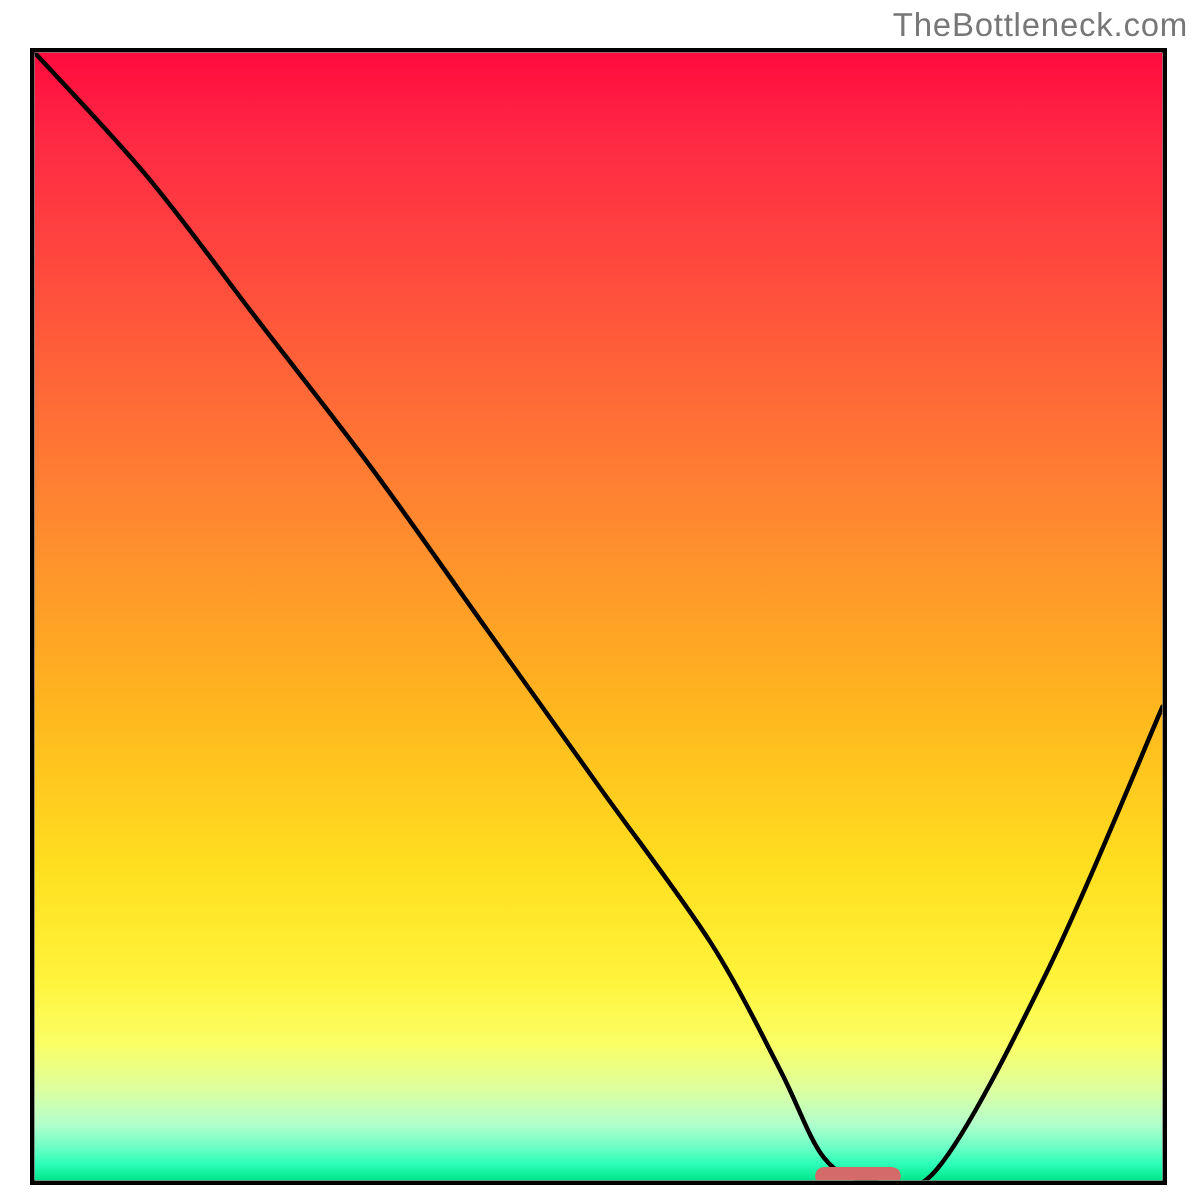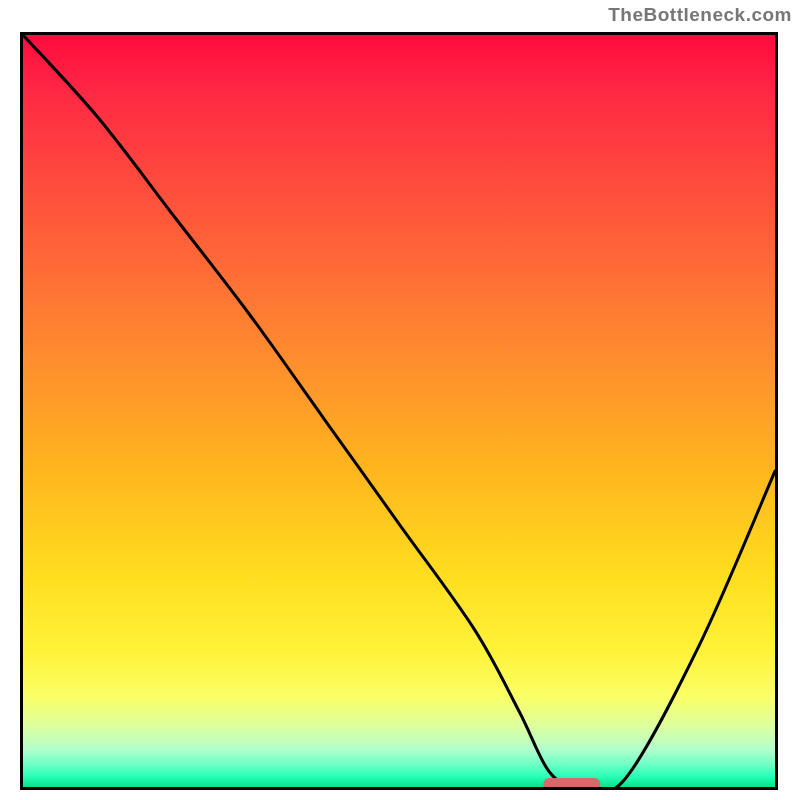--- a/index.html
+++ b/index.html
@@ -50,25 +50,24 @@
     inset: 0;
     width: 100%;
     height: 100%;
   }
   .attribution {
     position: absolute;
     right: 8px;
     top: 4px;
     color: #777;
     font-family: Arial, Helvetica, sans-serif;
-    font-size: 19px;
+    font-size: 22px;
     letter-spacing: 0.5px;
     -webkit-user-select: none;
     user-select: none;
-    font-weight: bold;
   }
 </style>
 </head>
 <body>
 <div class="stage">
 
   <div class="attribution">TheBottleneck.com</div>
 
   <div class="plot-box">
     <div class="gradient-fill"></div>

